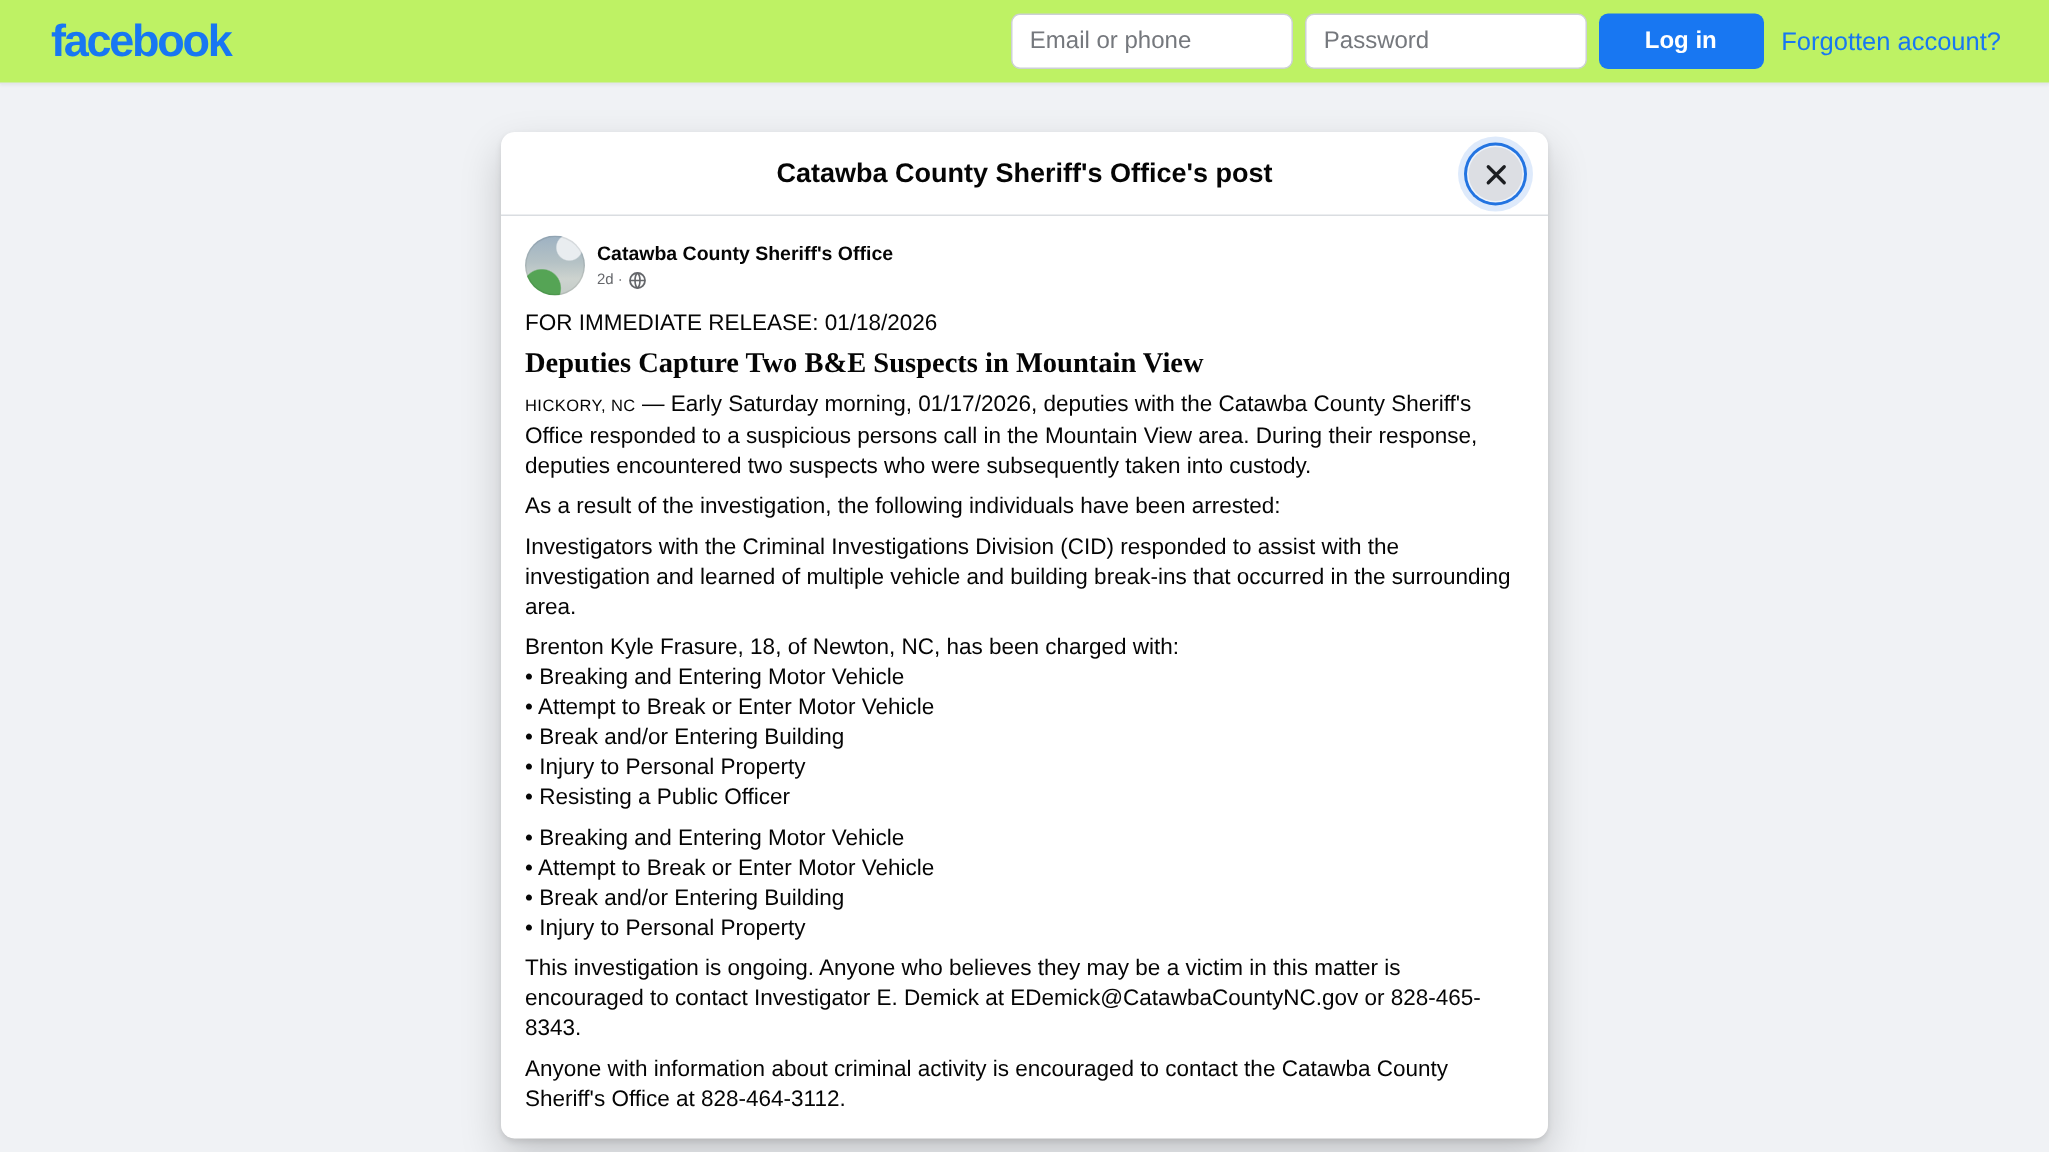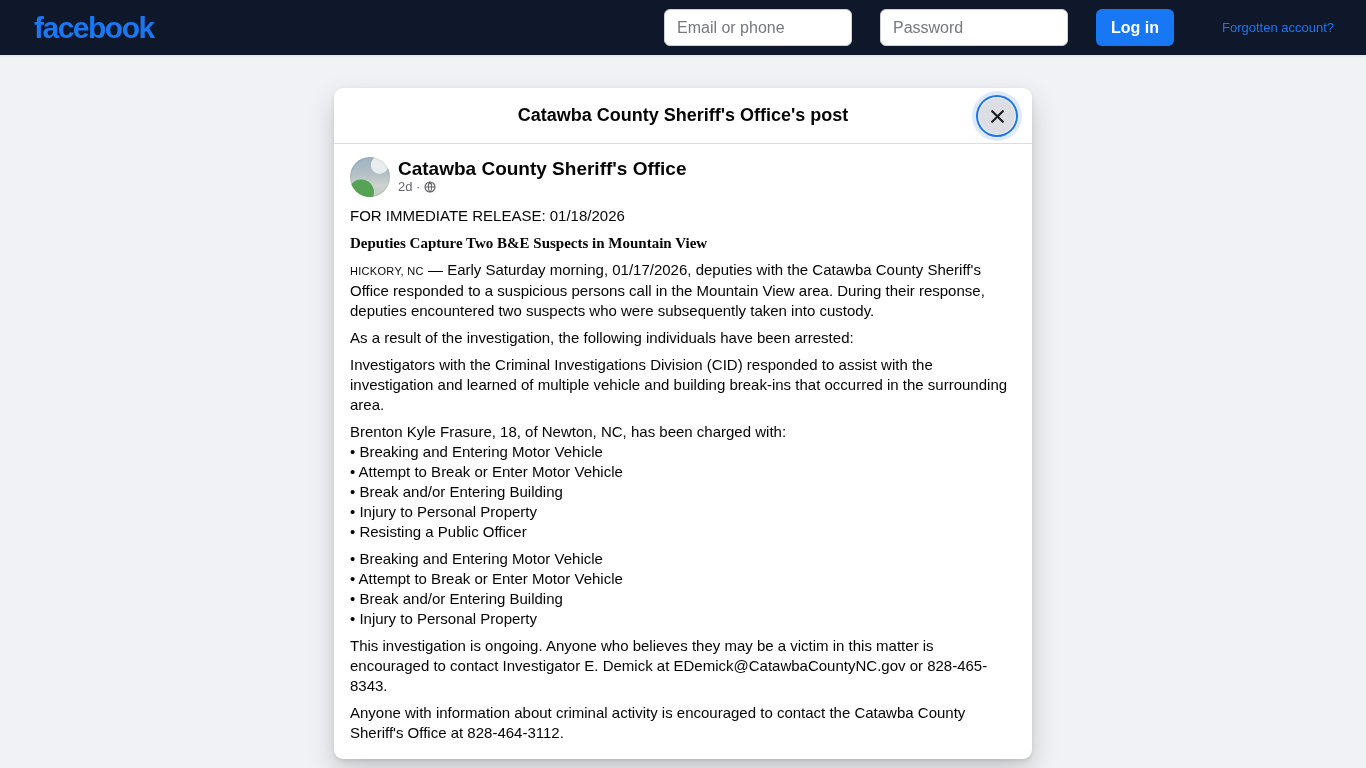--- a/index.html
+++ b/index.html
@@ -6,66 +6,66 @@
   html, body { width: 1366px; height: 768px; overflow: hidden; }
   body {
     background: #f0f2f5;
     font-family: "Liberation Sans", sans-serif;
     color: #050505;
   }
 
   
   .topbar {
     height: 56px;
-    background: #0f172a;
+    background: #bef264;
     border-bottom: 1px solid #e4e6eb;
     box-shadow: 0 1px 2px rgba(0,0,0,.05);
     display: flex;
     align-items: center;
     justify-content: space-between;
     padding: 0 32px 0 34px;
   }
   .logo {
     font-size: 30px;
     font-weight: 700;
     letter-spacing: -1.5px;
     color: #1877f2;
     line-height: 1;
     user-select: none;
   }
-  .login-form { display: flex; align-items: center; gap: 28px; }
+  .login-form { display: flex; align-items: center; gap: 8px; }
   .login-input {
     width: 188px;
     height: 37px;
     border: 1px solid #ccd0d5;
     border-radius: 6px;
     padding: 0 12px;
     font-size: 16px;
     font-family: "Liberation Sans", sans-serif;
     color: #1c1e21;
     background: #fff;
     outline: none;
   }
   .login-input::placeholder { color: #75787d; }
   .login-btn {
     height: 37px;
-    padding: 0 15px;
+    padding: 0 31px;
     background: #1877f2;
     color: #fff;
     border: none;
     border-radius: 6px;
     font-size: 16px;
     font-weight: 700;
     font-family: "Liberation Sans", sans-serif;
     cursor: pointer;
   }
   .forgot-link {
-    margin-left: 20px;
+    margin-left: 4px;
     color: #1877f2;
-    font-size: 13px;
+    font-size: 17px;
     text-decoration: none;
     white-space: nowrap;
   }
 
   
   .dialog {
     width: 698px;
     margin: 32px auto 0;
     background: #fff;
     border-radius: 9px;
@@ -106,33 +106,33 @@
   .avatar {
     width: 40px; height: 40px;
     border-radius: 50%;
     flex-shrink: 0;
     background:
       radial-gradient(circle at 74% 20%, #e9edf0 0 19%, rgba(233,237,240,0) 21%),
       radial-gradient(circle at 28% 88%, #55a455 0 27%, rgba(85,164,85,0) 29%),
       linear-gradient(180deg, #9db1c2 0%, #b5c2c5 45%, #cdd3cf 72%, #c4ccc7 100%);
     box-shadow: inset 0 0 0 1px rgba(0,0,0,.08);
   }
-  .author-name { font-size: 19px; font-weight: 700; color: #050505; line-height: 19px; text-align: right; }
+  .author-name { font-size: 13px; font-weight: 700; color: #050505; line-height: 19px; text-align: right; }
   .author-meta {
     display: flex; align-items: center; gap: 4px;
-    font-size: 13px; color: #65676b; line-height: 17px;
+    font-size: 10px; color: #65676b; line-height: 17px;
   }
 
   .post-text { font-size: 15px; line-height: 20px; color: #050505; }
   .post-text p, .charge-block { margin: 0 0 7px; }
   .post-text p:last-child { margin-bottom: 0; }
   .headline {
     font-family: "Liberation Serif", serif;
     font-weight: 700;
-    font-size: 15px;
+    font-size: 19px;
   }
   .dateline { font-size: 11px; letter-spacing: .3px; }
   .charge-line { line-height: 20px; }
 </style>
 </head>
 <body>
 
 <header class="topbar">
   <div class="logo">facebook</div>
   <div class="login-form">

